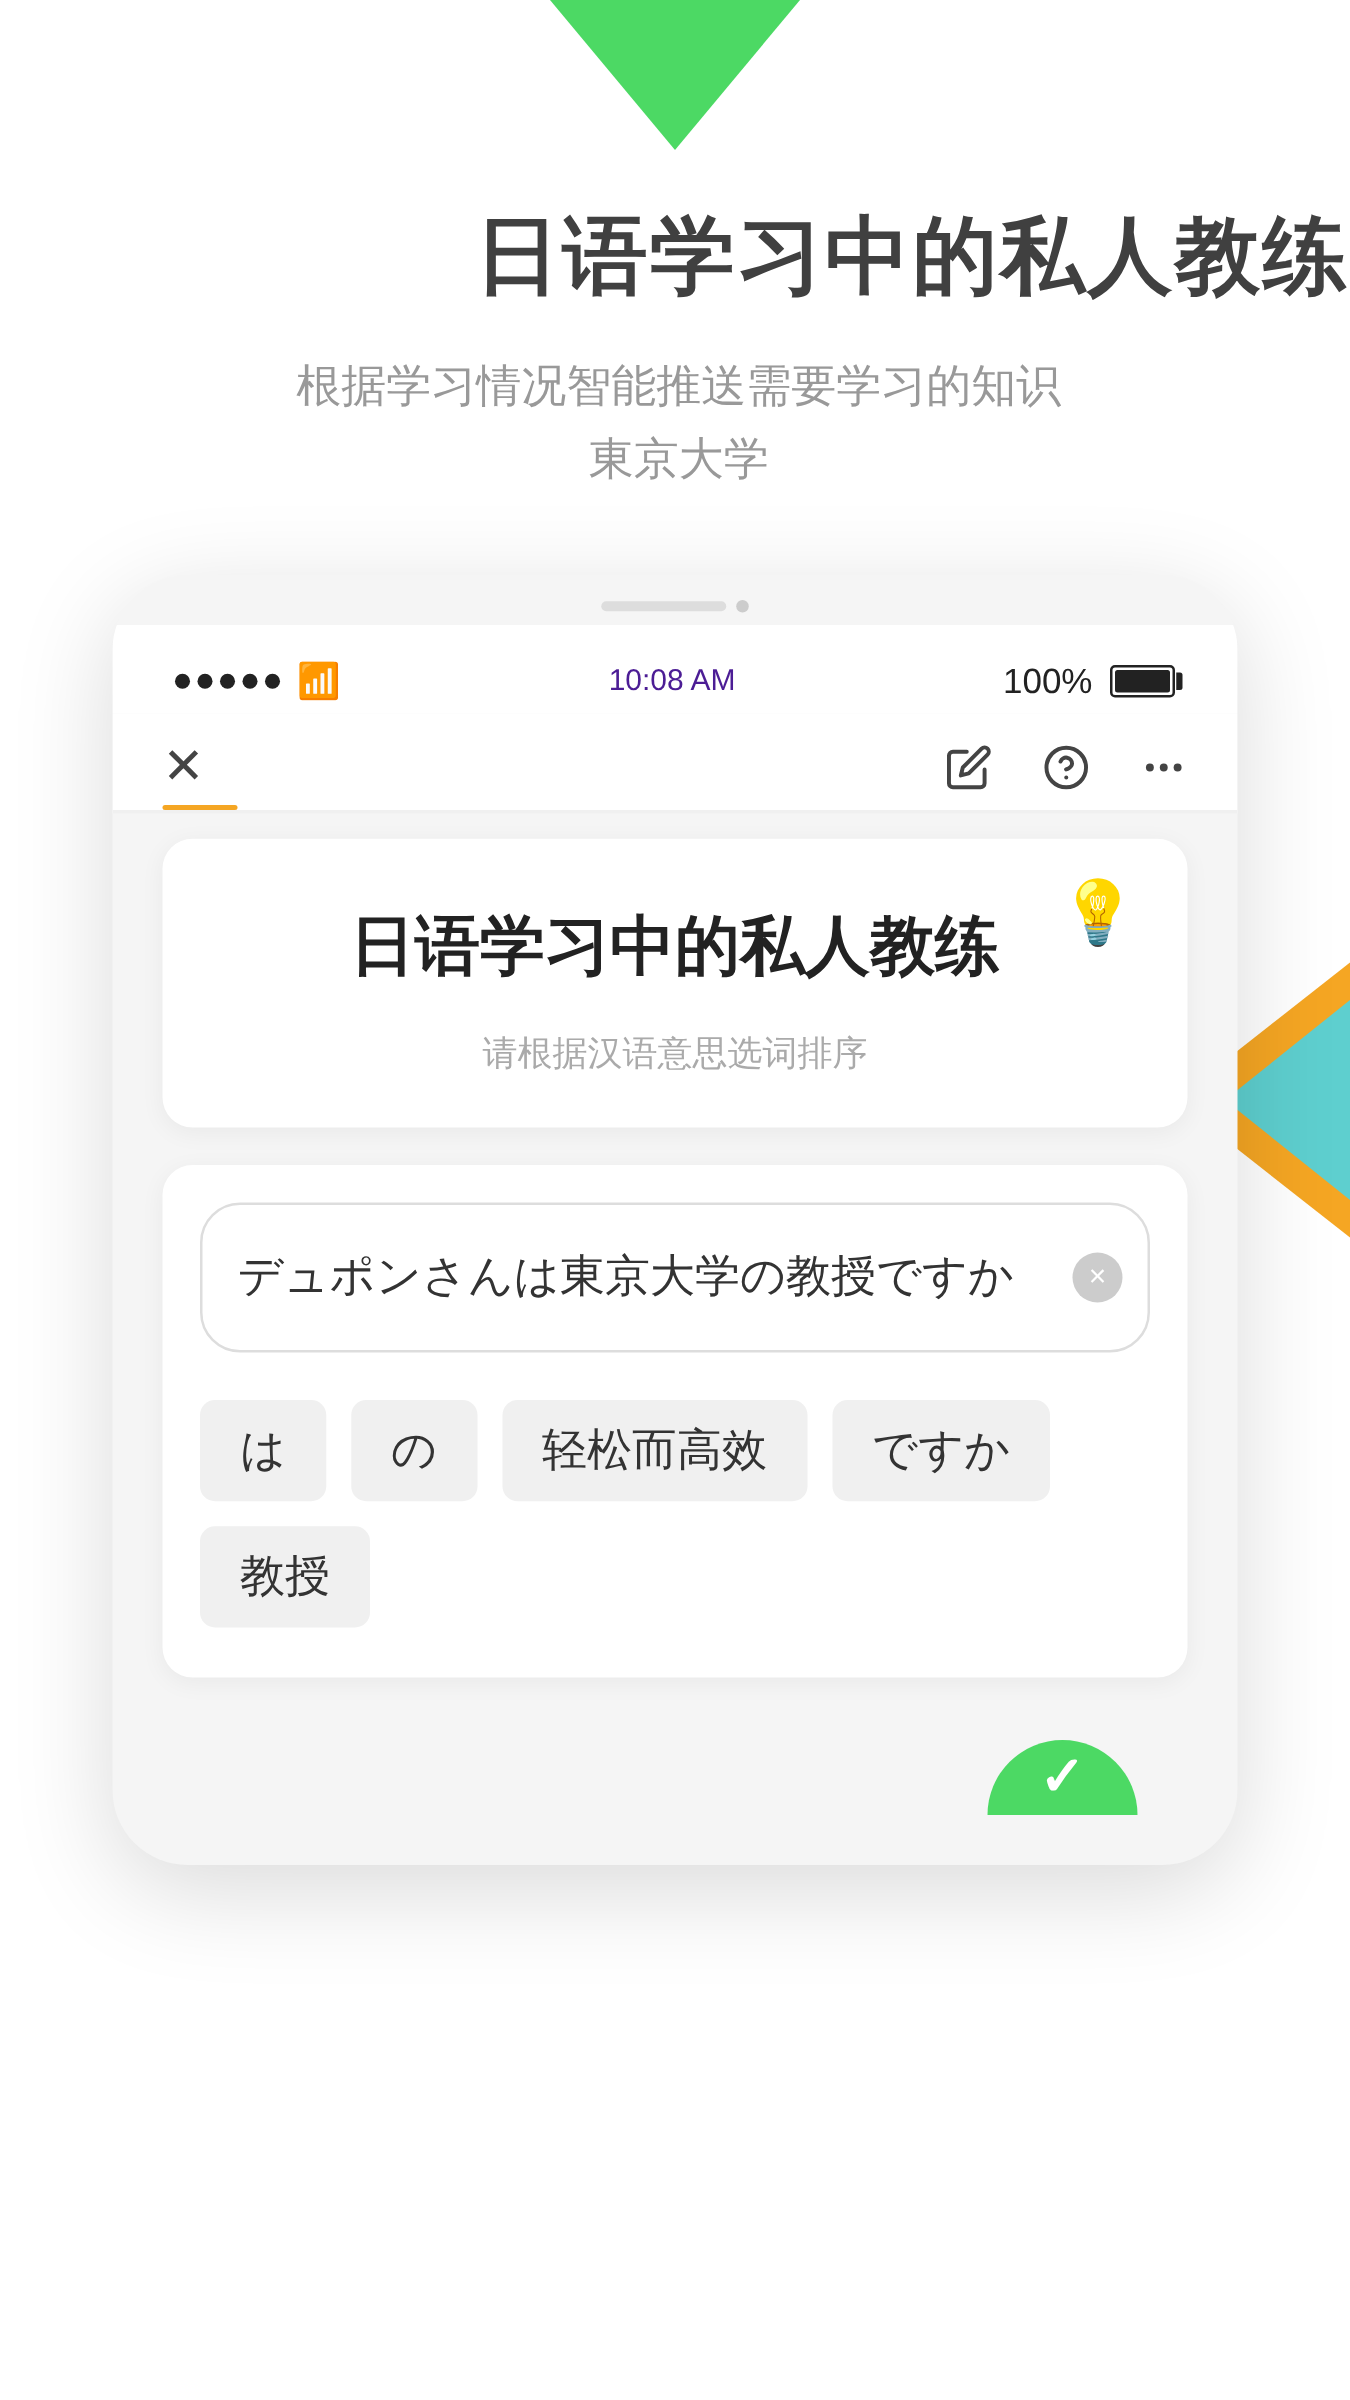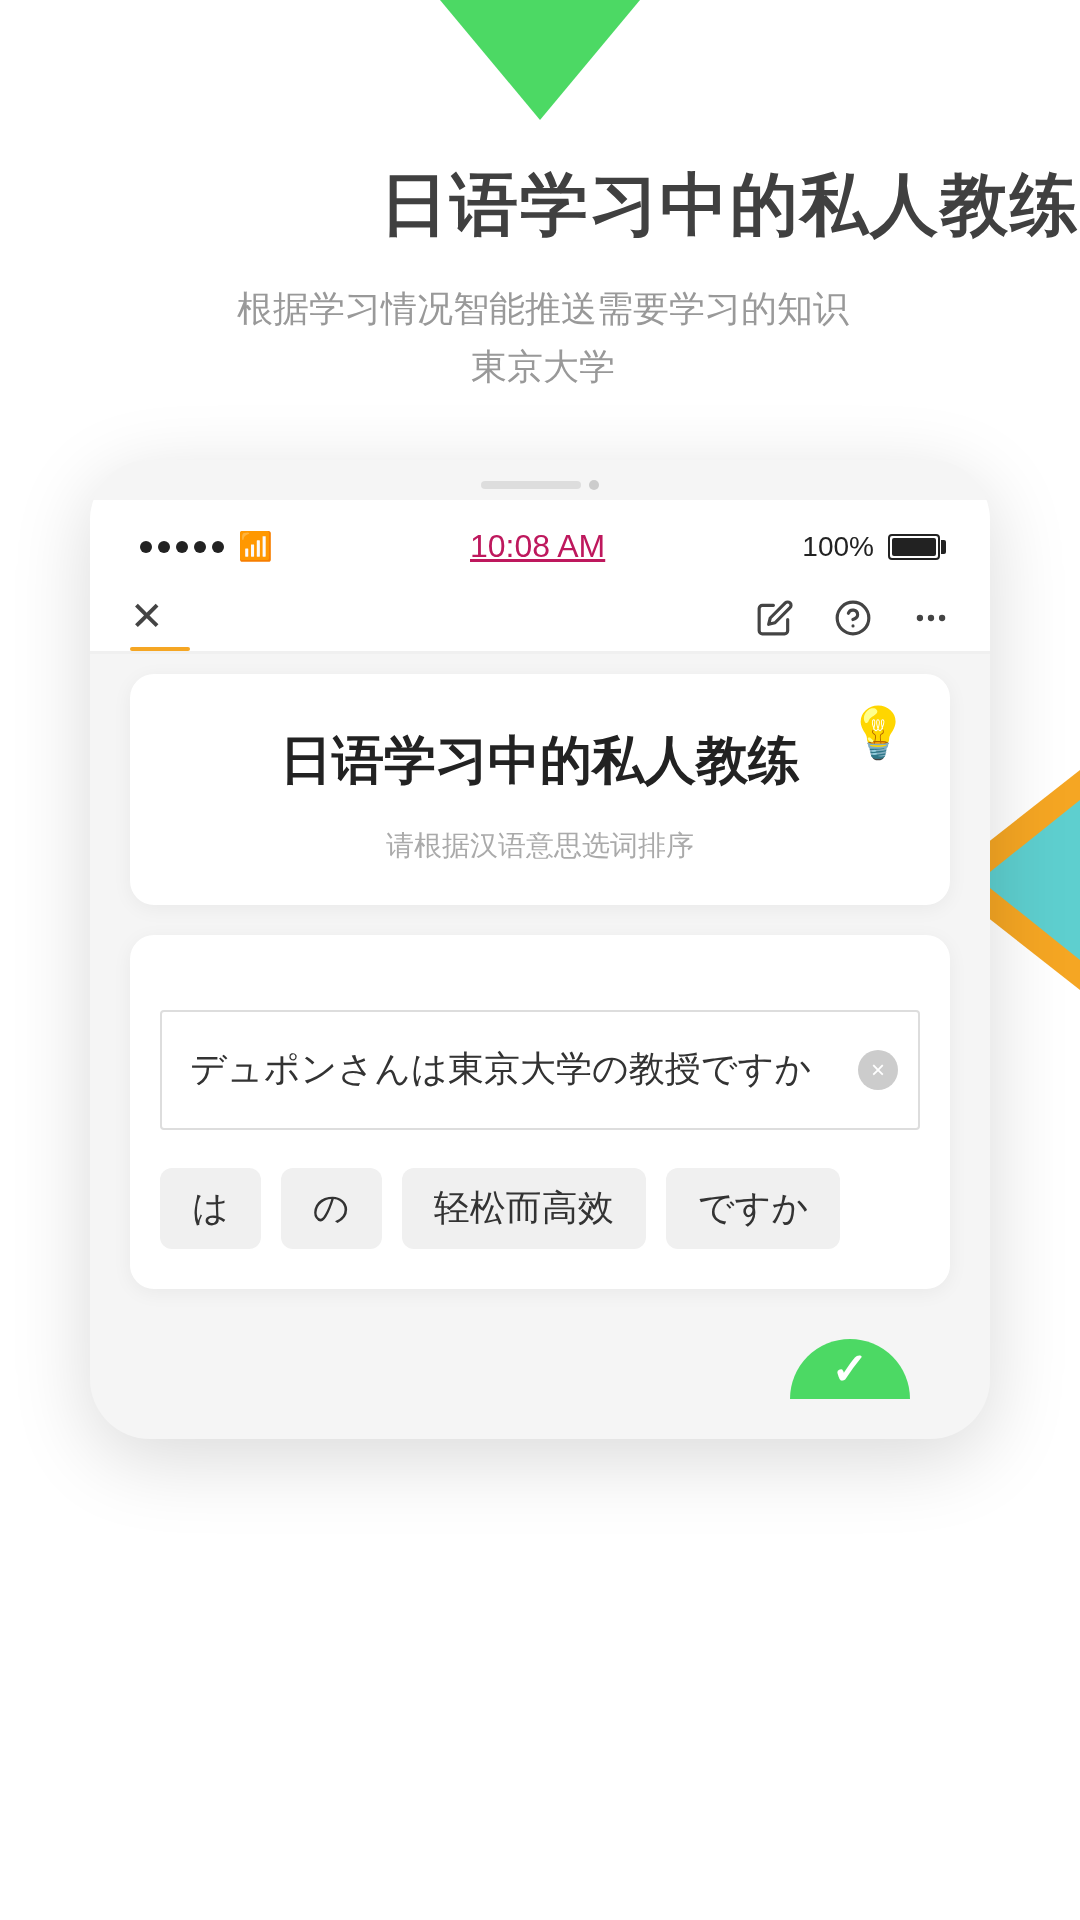--- a/index.html
+++ b/index.html
@@ -89,24 +89,23 @@
       width: 12px; height: 12px;
       background: #222;
       border-radius: 50%;
     }
 
     .wifi-icon {
       font-size: 28px;
     }
 
     .status-time {
-      font-size: 32px;
+      font-size: 24px;
       font-weight: 500;
-      color: #be185d;
-      text-decoration: underline;
+      color: #4c1d95;
     }
 
     .status-right {
       display: flex;
       align-items: center;
       gap: 10px;
       font-size: 28px;
     }
 
     .battery-text {
@@ -244,29 +243,28 @@
     .answer-card {
       background: #ffffff;
       border-radius: 24px;
       padding: 30px 30px;
       box-shadow: 0 4px 20px rgba(0,0,0,0.05);
     }
 
     
     .input-area {
       border: 2px solid #ddd;
-      border-radius: 4px;
+      border-radius: 32px;
       padding: 28px 80px 28px 28px;
       margin-bottom: 28px;
       font-size: 36px;
       color: #333;
       line-height: 1.6;
       position: relative;
       min-height: 120px;
-      margin-top: 45px;
     }
 
     .input-clear {
       position: absolute;
       right: 20px;
       top: 50%;
       transform: translateY(-50%);
       width: 40px;
       height: 40px;
       background: #ccc;
@@ -432,20 +430,21 @@
         <div class="input-clear">
           <span>×</span>
         </div>
       </div>
 
       <div class="word-choices">
         <div class="word-chip">は</div>
         <div class="word-chip">の</div>
         <div class="word-chip">轻松而高效</div>
         <div class="word-chip">ですか</div>
+        <div class="word-chip">教授</div>
       </div>
 
     </div>
 
   </div>
 
   <div style="position:relative; height: 80px; margin-top: 10px;">
     <div class="bottom-green">
       <span class="bottom-check-mark">✓</span>
     </div>

